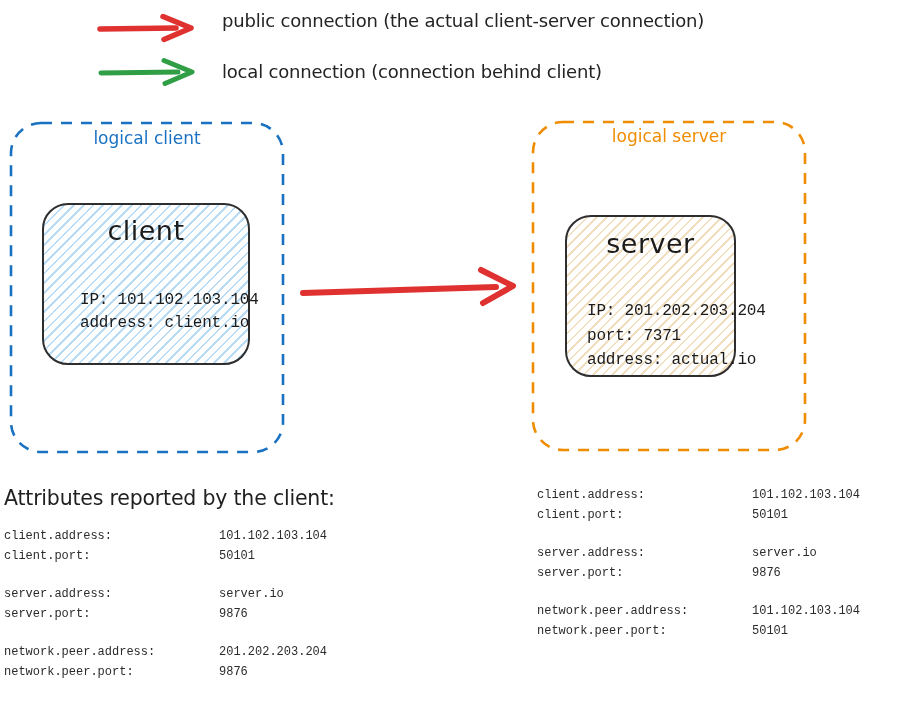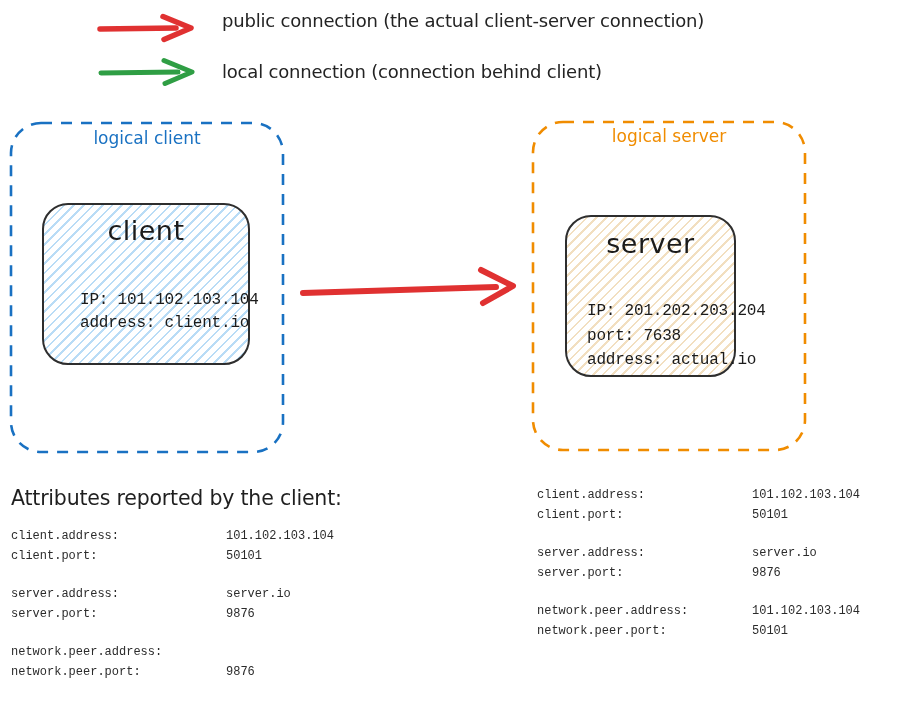--- a/index.html
+++ b/index.html
@@ -89,26 +89,26 @@
     <div class="node-info" style="left:36px;top:84px">
       <div>IP: 101.102.103.104</div>
       <div>address: client.io</div>
     </div>
   </div>
 
   <div class="node server" style="left:565px;top:215px;width:171px;height:162px">
     <div class="node-title" style="margin-top:11px">server</div>
     <div class="node-info" style="left:20px;top:82px">
       <div>IP: 201.202.203.204</div>
-      <div>port: 7638</div>
+      <div>port: 7371</div>
       <div>address: actual.io</div>
     </div>
   </div>
 
-  <div class="attrs" style="left:11px;top:486px">
+  <div class="attrs" style="left:4px;top:486px">
     <div class="attrs-title">Attributes reported by the client:</div>
     <div class="attrs-body">
       <div class="attr-group">
         <div class="attr-row">
           <span class="attr-key">client.address:</span>
           <span class="attr-val">101.102.103.104</span>
         </div>
         <div class="attr-row">
           <span class="attr-key">client.port:</span>
           <span class="attr-val">50101</span>
@@ -120,20 +120,21 @@
           <span class="attr-val">server.io</span>
         </div>
         <div class="attr-row">
           <span class="attr-key">server.port:</span>
           <span class="attr-val">9876</span>
         </div>
       </div>
       <div class="attr-group">
         <div class="attr-row">
           <span class="attr-key">network.peer.address:</span>
+          <span class="attr-val">201.202.203.204</span>
         </div>
         <div class="attr-row">
           <span class="attr-key">network.peer.port:</span>
           <span class="attr-val">9876</span>
         </div>
       </div>
     </div>
   </div>
 
   <div class="attrs" style="left:537px;top:486px">

